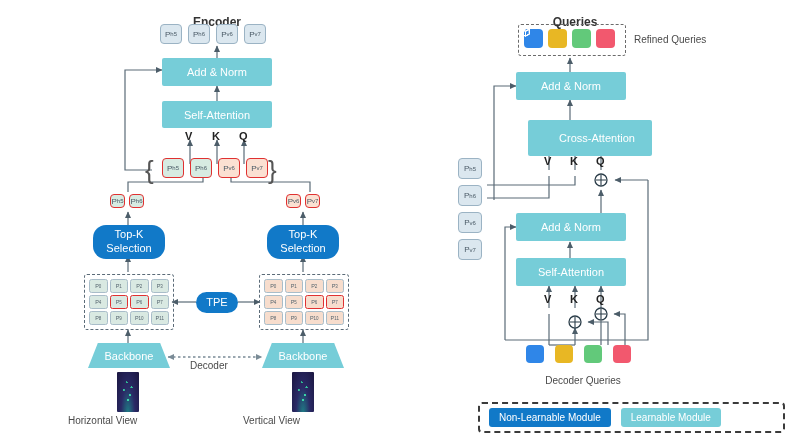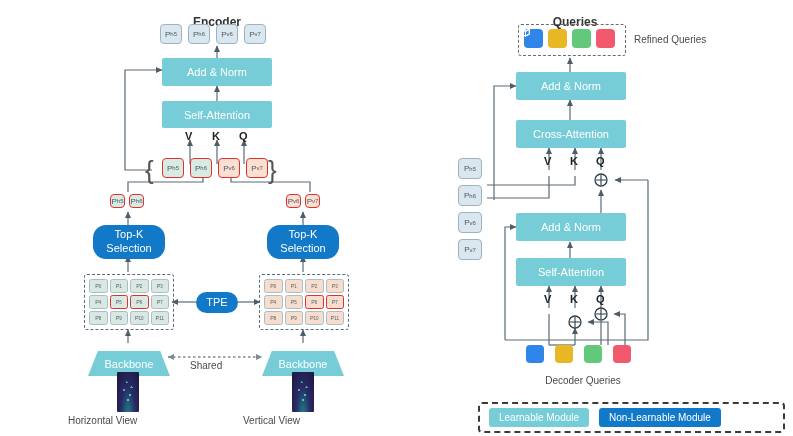--- a/index.html
+++ b/index.html
@@ -31,21 +31,21 @@
         display:flex;align-items:center;justify-content:center;
         font-size:5.5px;color:#55646e;}
   .cell sub{font-size:4.5px;}
   .cell.g{background:#d9e9e2;}
   .cell.o{background:#f7ddcd;}
   .cell.hl{border:1.5px solid #e03131;}
 
   
   .trap{background:#76cdd8;color:#fff;font-size:11px;display:flex;
         align-items:center;justify-content:center;
-        clip-path:polygon(12% 0,88% 0,100% 100%,0 100%);margin-top:8px;}
+        clip-path:polygon(12% 0,88% 0,100% 100%,0 100%);}
 
   
   .thumb{background:
       radial-gradient(circle at 50% 70%,#3ad6a8 0 1.2px,transparent 1.4px),
       radial-gradient(circle at 30% 45%,#35c79d 0 1px,transparent 1.2px),
       radial-gradient(circle at 66% 38%,#35c79d 0 1px,transparent 1.2px),
       radial-gradient(circle at 44% 26%,#2fb992 0 .9px,transparent 1.1px),
       radial-gradient(circle at 58% 58%,#3ad6a8 0 1px,transparent 1.2px),
       radial-gradient(ellipse at 50% 105%,#1e7f86 0%,#2a2a66 45%,#1b1640 100%);
       border-radius:1px;}
@@ -231,21 +231,21 @@
     <div class="cell o">P<sub>8</sub></div>
     <div class="cell o">P<sub>9</sub></div>
     <div class="cell o">P<sub>10</sub></div>
     <div class="cell o">P<sub>11</sub></div>
   </div>
 
 <div class="abs blue" style="left:196px;top:292px;width:42px;height:21px;">TPE</div>
 
 <div class="abs trap" style="left:88px;top:343px;width:82px;height:25px;">Backbone</div>
 <div class="abs trap" style="left:262px;top:343px;width:82px;height:25px;">Backbone</div>
-<div class="abs shared" style="left:190px;top:360px;">Shared</div>
+<div class="abs shared" style="left:190px;top:360px;">Decoder</div>
 
 <div class="abs thumb" style="left:117px;top:372px;width:22px;height:40px;"></div>
 <div class="abs thumb" style="left:292px;top:372px;width:22px;height:40px;"></div>
 <div class="abs cap" style="left:68px;top:415px;width:120px;">Horizontal View</div>
 <div class="abs cap" style="left:243px;top:415px;width:120px;">Vertical View</div>
 
 <div class="abs ttl" style="left:510px;top:3px;width:130px;">Queries</div>
 
 <div class="abs dash" style="left:518px;top:24px;width:106px;height:30px;">
   <div id="refined-q" style="display:flex;gap:5px;padding:4px 5px;">
@@ -283,21 +283,21 @@
             <path d="M4,6.5 L10,9.5 L16,6.5"></path>
             <path d="M10,9.5 L10,17"></path>
           </g>
         </svg>
       </div>
     </div>
 </div>
 <div class="abs lbl" style="left:634px;top:34px;">Refined Queries</div>
 
 <div class="abs teal" style="left:516px;top:72px;width:110px;height:28px;">Add &amp; Norm</div>
-<div class="abs teal" style="left:516px;top:120px;width:110px;height:28px;">Cross-Attention</div>
+<div class="abs teal" style="left:528px;top:120px;width:110px;height:36px;padding-left:14px;">Cross-Attention</div>
 
 <div class="abs vk" style="left:544px;top:155px;">V</div>
 <div class="abs vk" style="left:570px;top:155px;">K</div>
 <div class="abs vk" style="left:596px;top:155px;">Q</div>
 
 <div class="abs" id="mem-tokens" style="left:458px;top:158px;display:flex;flex-direction:column;gap:6px;">
     <div class="ptok " style="width: 22px; height: 19px;">P<sup>h</sup><sub>5</sub></div>
     <div class="ptok " style="width: 22px; height: 19px;">P<sup>h</sup><sub>6</sub></div>
     <div class="ptok " style="width: 22px; height: 19px;">P<sup>v</sup><sub>6</sub></div>
     <div class="ptok " style="width: 22px; height: 19px;">P<sup>v</sup><sub>7</sub></div>
@@ -323,15 +323,15 @@
 
 <div class="abs" id="obj-q" style="left:526px;top:345px;display:flex;gap:11px;">
     <div class="chip" style="width: 18px; height: 18px; background: rgb(47, 134, 232);"></div>
     <div class="chip" style="width: 18px; height: 18px; background: rgb(232, 183, 36);"></div>
     <div class="chip" style="width: 18px; height: 18px; background: rgb(98, 201, 122);"></div>
     <div class="chip" style="width: 18px; height: 18px; background: rgb(242, 88, 110);"></div>
   </div>
 <div class="abs lbl" style="left:513px;top:375px;width:140px;text-align:center;">Decoder Queries</div>
 
 <div class="abs legend" style="left:478px;top:402px;width:285px;height:27px;">
+  <div class="lgchip" id="lg-nl" style="background: rgb(17, 121, 200);">Non-Learnable Module</div>
   <div class="lgchip" id="lg-l" style="background: rgb(118, 205, 216);">Learnable Module</div>
-  <div class="lgchip" id="lg-nl" style="background: rgb(17, 121, 200);">Non-Learnable Module</div>
 </div>
 
 </body></html>

